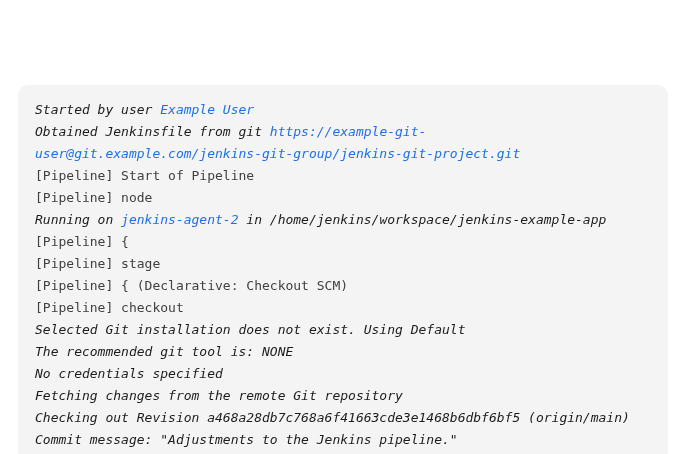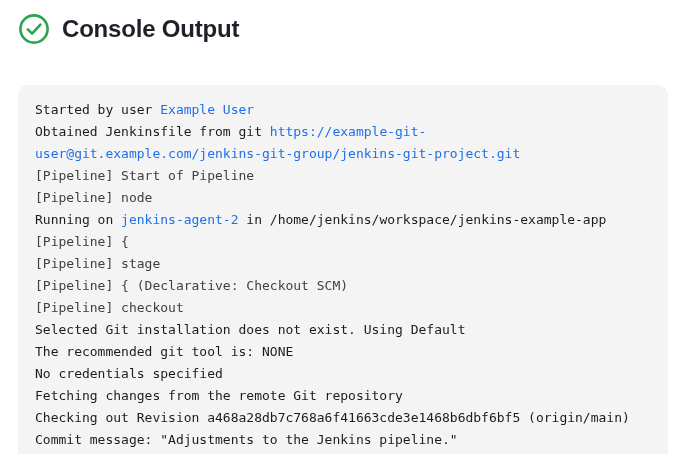--- a/index.html
+++ b/index.html
@@ -72,35 +72,29 @@
   .log-line {
     min-height: 22px;
     white-space: pre-wrap;
     word-break: break-word;
   }
   .log-line.muted {
     color: #404040;
   }
   .log-line.plain {
     color: #1c1c1c;
+    font-style: italic;
   }
   .lnk {
     color: #1f6feb;
   }
 </style>
 </head>
 <body>
 
 <div class="page">
 
-  <div class="header">
-    <svg class="status-icon" viewBox="0 0 32 32" xmlns="http://www.w3.org/2000/svg" aria-hidden="true">
-      <circle cx="16" cy="16" r="13.6" fill="none" stroke="#2aa44f" stroke-width="2.6"></circle>
-      <path d="M9.8 16.4 L14.1 20.6 L22.4 11.7" fill="none" stroke="#2aa44f" stroke-width="2.6" stroke-linecap="round" stroke-linejoin="round"></path>
-    </svg>
-    <div class="page-title">Console Output</div>
-  </div>
 
   <div class="console-panel">
     <div class="console-log"><div class="log-line plain"><span>Started by user </span><span class="lnk">Example User</span></div><div class="log-line plain"><span>Obtained Jenkinsfile from git </span><span class="lnk">https://example-git-user@git.example.com/jenkins-git-group/jenkins-git-project.git</span></div><div class="log-line muted"><span>[Pipeline] Start of Pipeline</span></div><div class="log-line muted"><span>[Pipeline] node</span></div><div class="log-line plain"><span>Running on </span><span class="lnk">jenkins-agent-2</span><span> in /home/jenkins/workspace/jenkins-example-app</span></div><div class="log-line muted"><span>[Pipeline] {</span></div><div class="log-line muted"><span>[Pipeline] stage</span></div><div class="log-line muted"><span>[Pipeline] { (Declarative: Checkout SCM)</span></div><div class="log-line muted"><span>[Pipeline] checkout</span></div><div class="log-line plain"><span>Selected Git installation does not exist. Using Default</span></div><div class="log-line plain"><span>The recommended git tool is: NONE</span></div><div class="log-line plain"><span>No credentials specified</span></div><div class="log-line plain"><span>Fetching changes from the remote Git repository</span></div><div class="log-line plain"><span>Checking out Revision a468a28db7c768a6f41663cde3e1468b6dbf6bf5 (origin/main)</span></div><div class="log-line plain"><span>Commit message: "Adjustments to the Jenkins pipeline."</span></div></div>
   </div>
 
 </div>
 
 </body></html>

